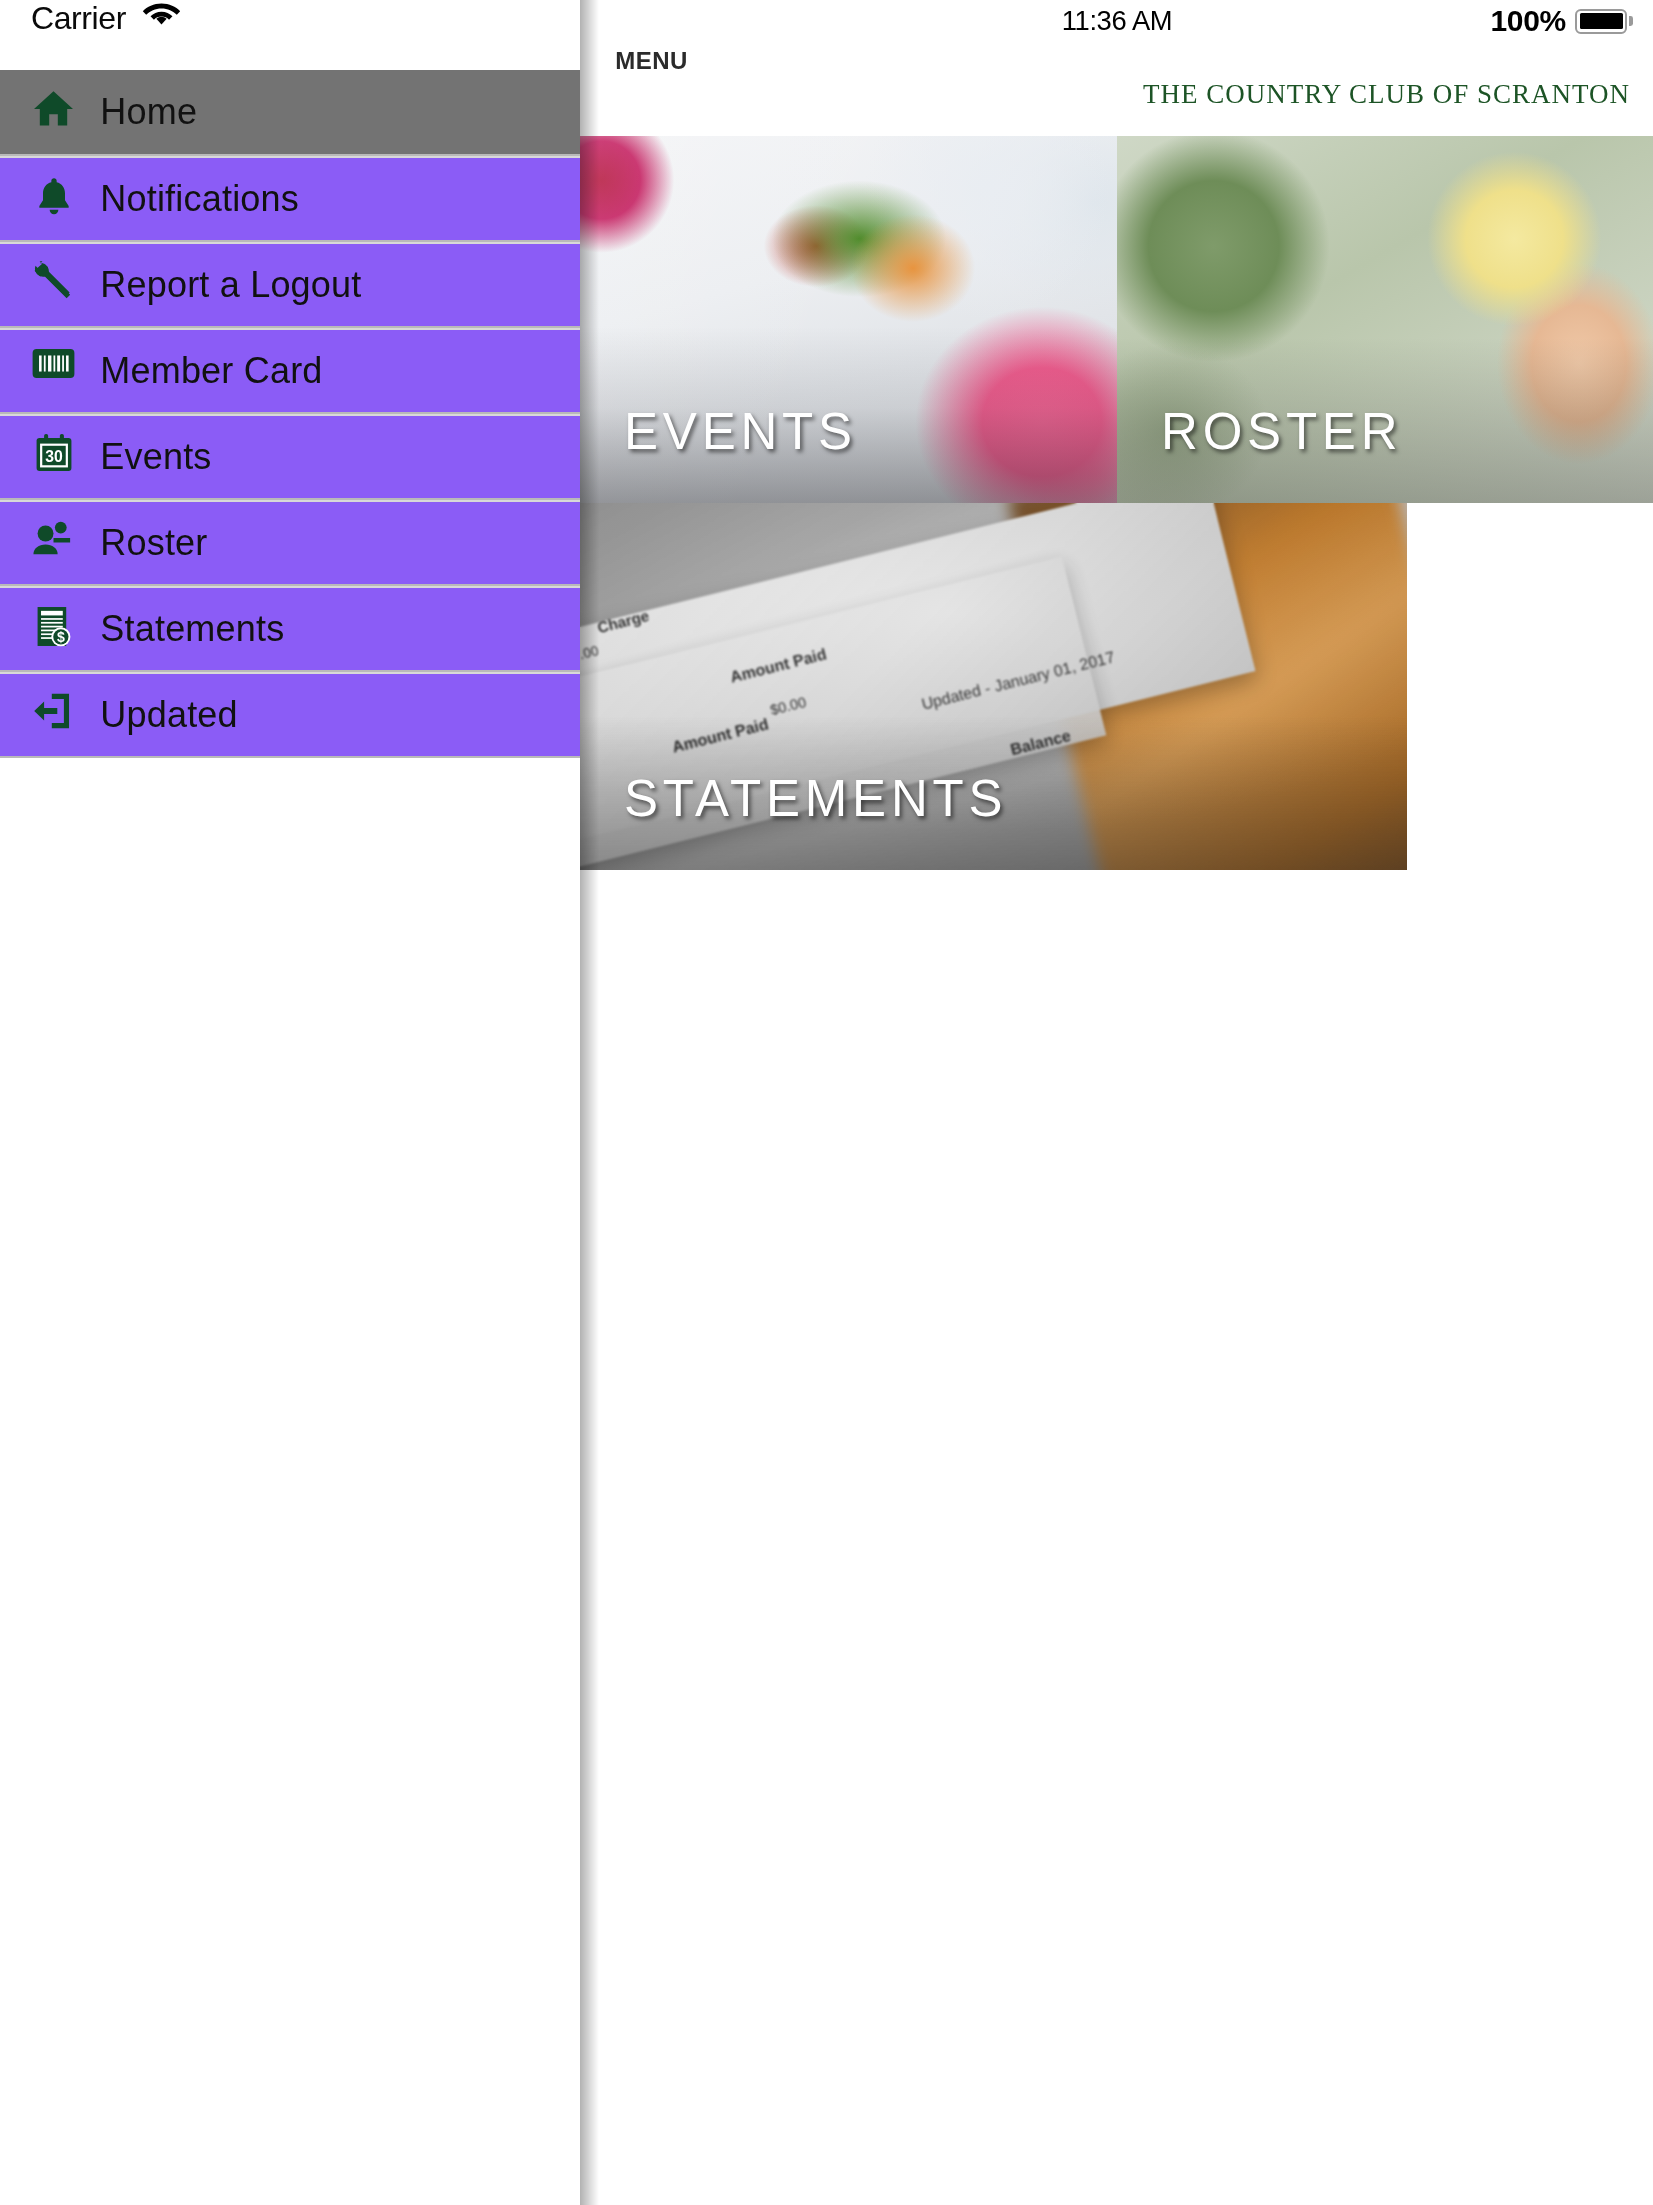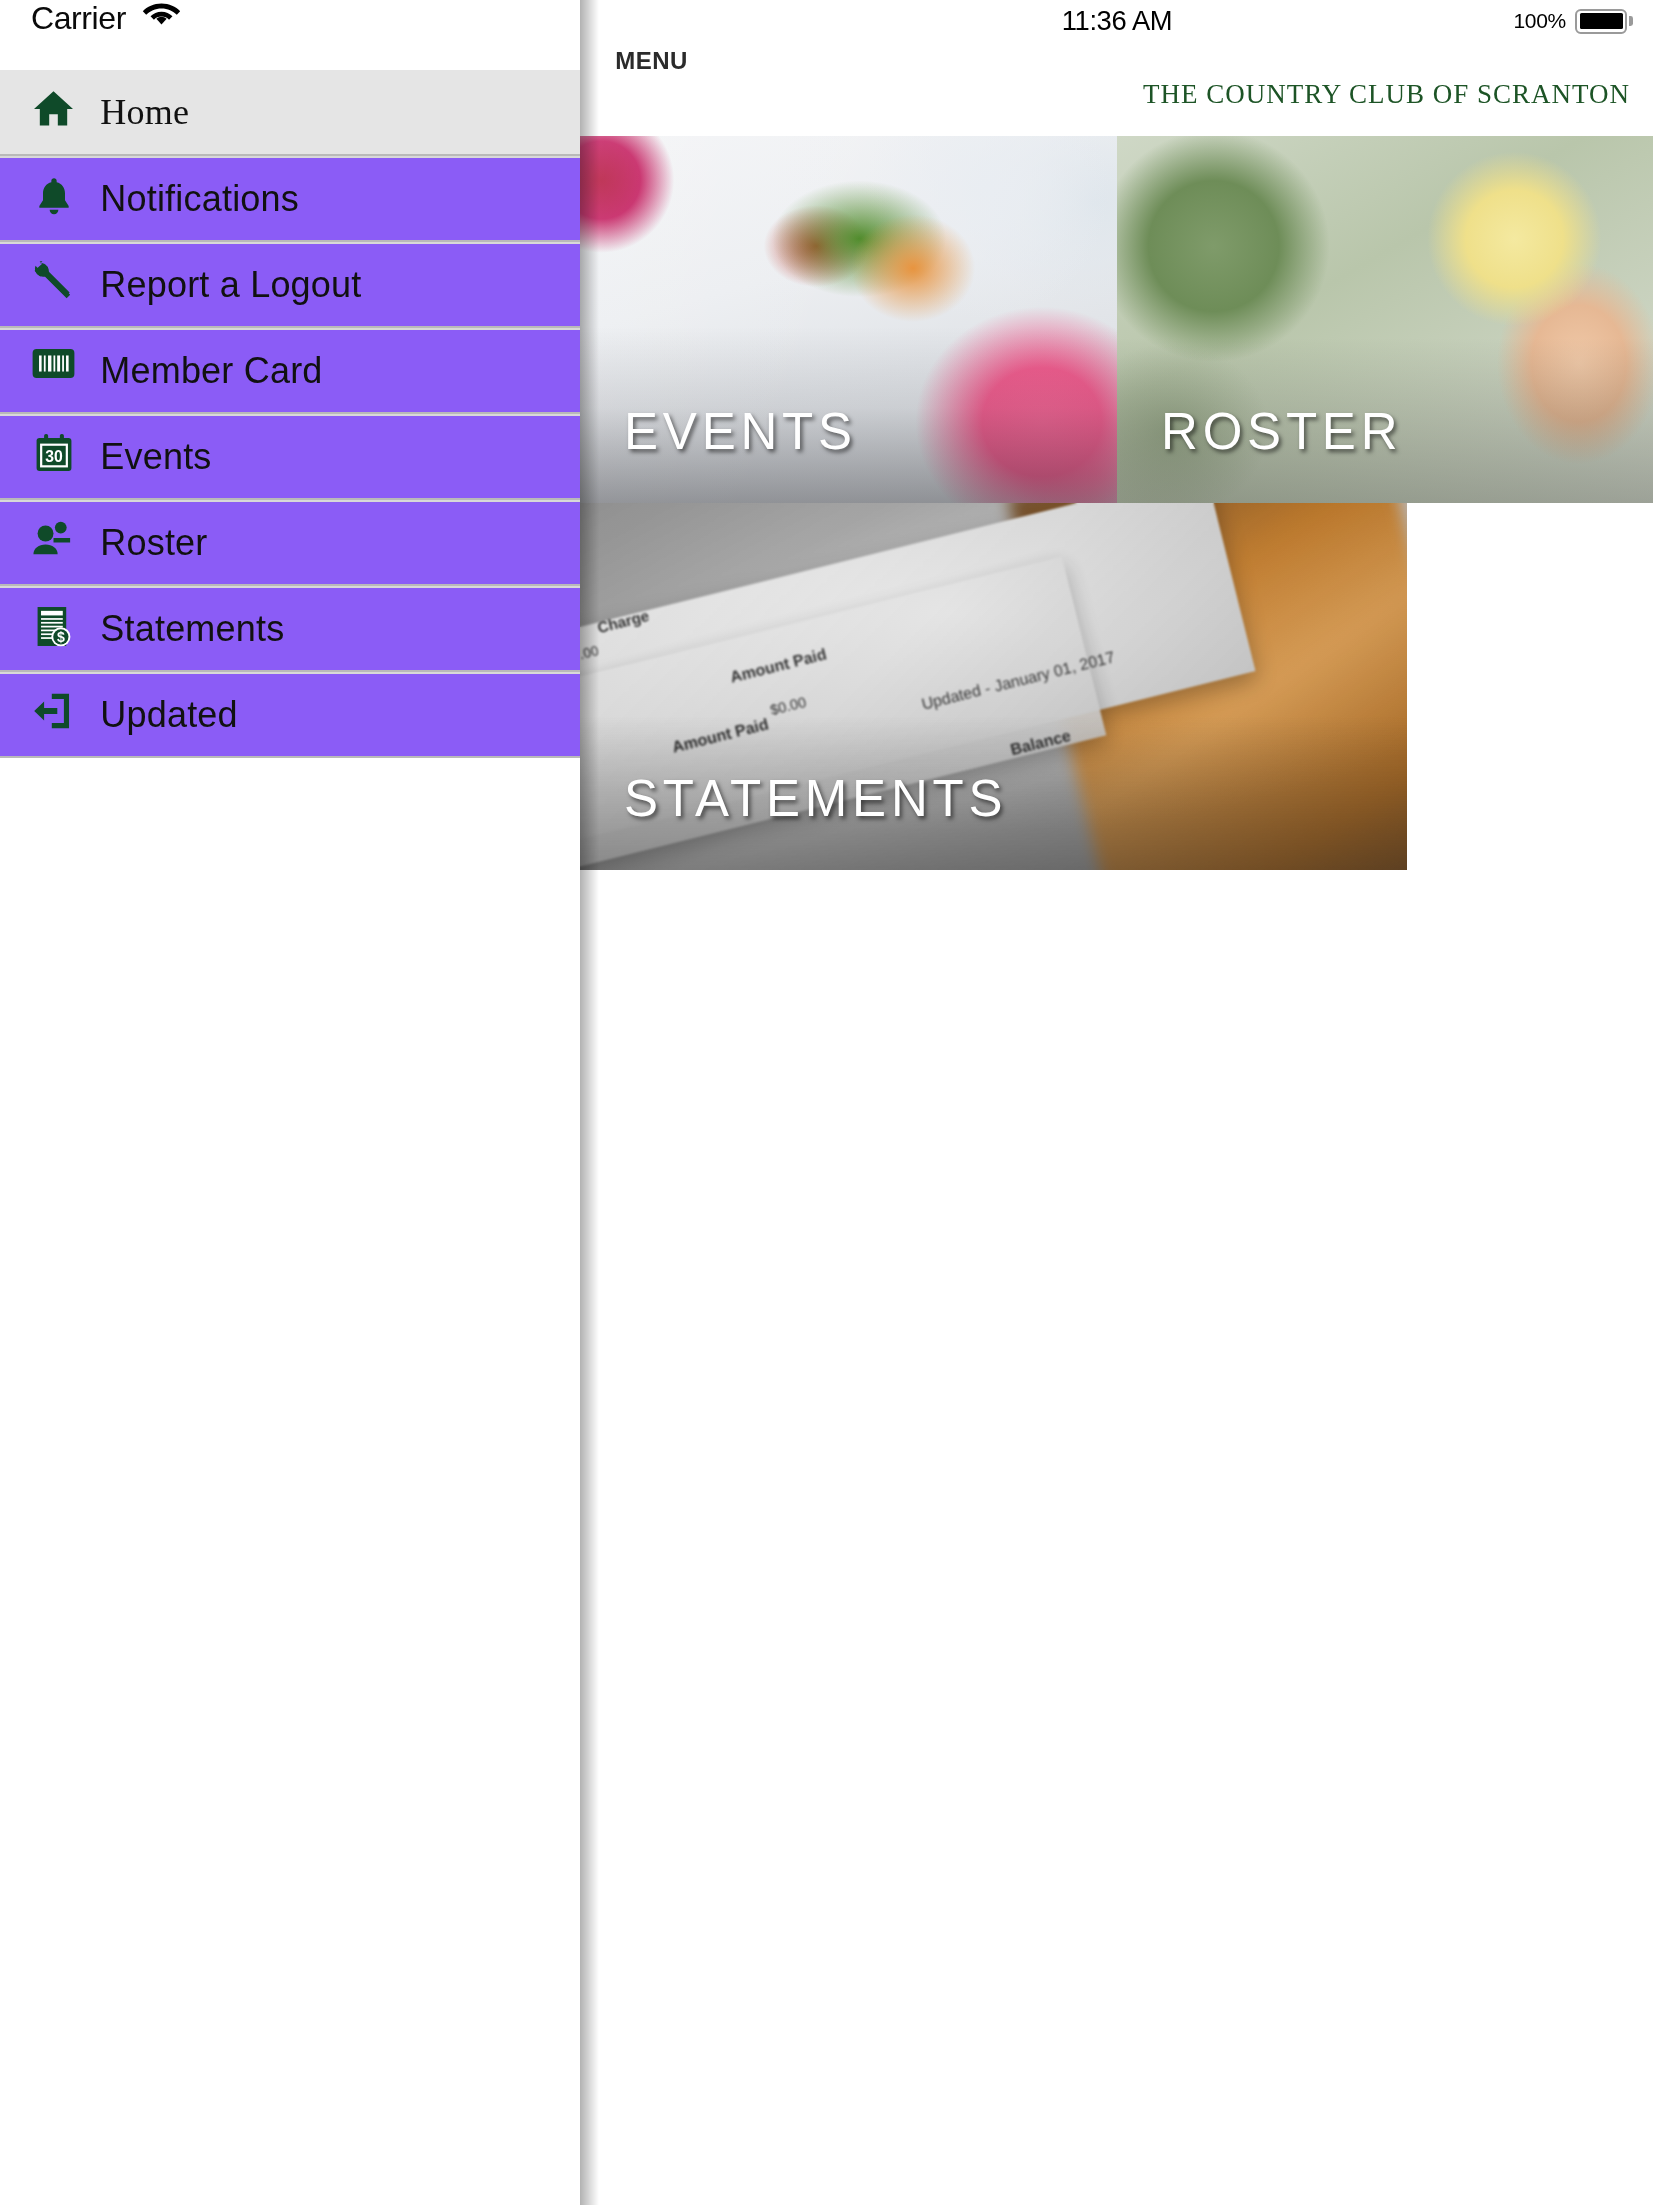--- a/index.html
+++ b/index.html
@@ -31,21 +31,21 @@
   .menu-row {
     position:relative;
     height:86px;
     display:flex; align-items:center;
     padding-left:18px;
     background:#8b5cf6;
     border-bottom:2.4px solid #b9b9b9;
     border-top:2.4px solid #d8d8d8;
   }
   .menu-row.first { border-top:none; }
-  .menu-row.active { background:#e5e5e5;font-family:Liberation Serif, serif; }
+  .menu-row.active { background:#737373; }
   .menu-icon {
     width:71px; min-width:71px; height:52px;
     display:flex; align-items:flex-start; justify-content:center;
   }
   .menu-label {
     font-size:36px; color:#111; letter-spacing:0.2px;
     padding-left:11.3px;
   }
 
   
@@ -72,21 +72,21 @@
   #status-time {
     position:absolute; left:0; right:0; top:0; height:42px;
     display:flex; align-items:center; justify-content:center;
     font-size:27.4px; font-weight:normal; color:#000;
     letter-spacing:-0.4px;
   }
   #status-battery {
     position:absolute; right:21px; top:0; height:42px;
     display:flex; align-items:center; gap:9.7px;
   }
-  .battery-pct { font-size:21px; font-weight:normal; letter-spacing:-0.4px; }
+  .battery-pct { font-size:30px; font-weight:bold; letter-spacing:-0.4px; }
   .battery-shell {
     width:52px; height:25px; border:2.4px solid #9a9a9a; border-radius:5.7px;
     padding:2.4px; display:flex; align-items:center;
   }
   .battery-fill { width:100%; height:100%; background:#000; border-radius:1.6px; }
   .battery-cap {
     width:4px; height:10.5px; background:#9a9a9a;
     border-radius:0 2.4px 2.4px 0; margin-left:1.6px;
   }
 

